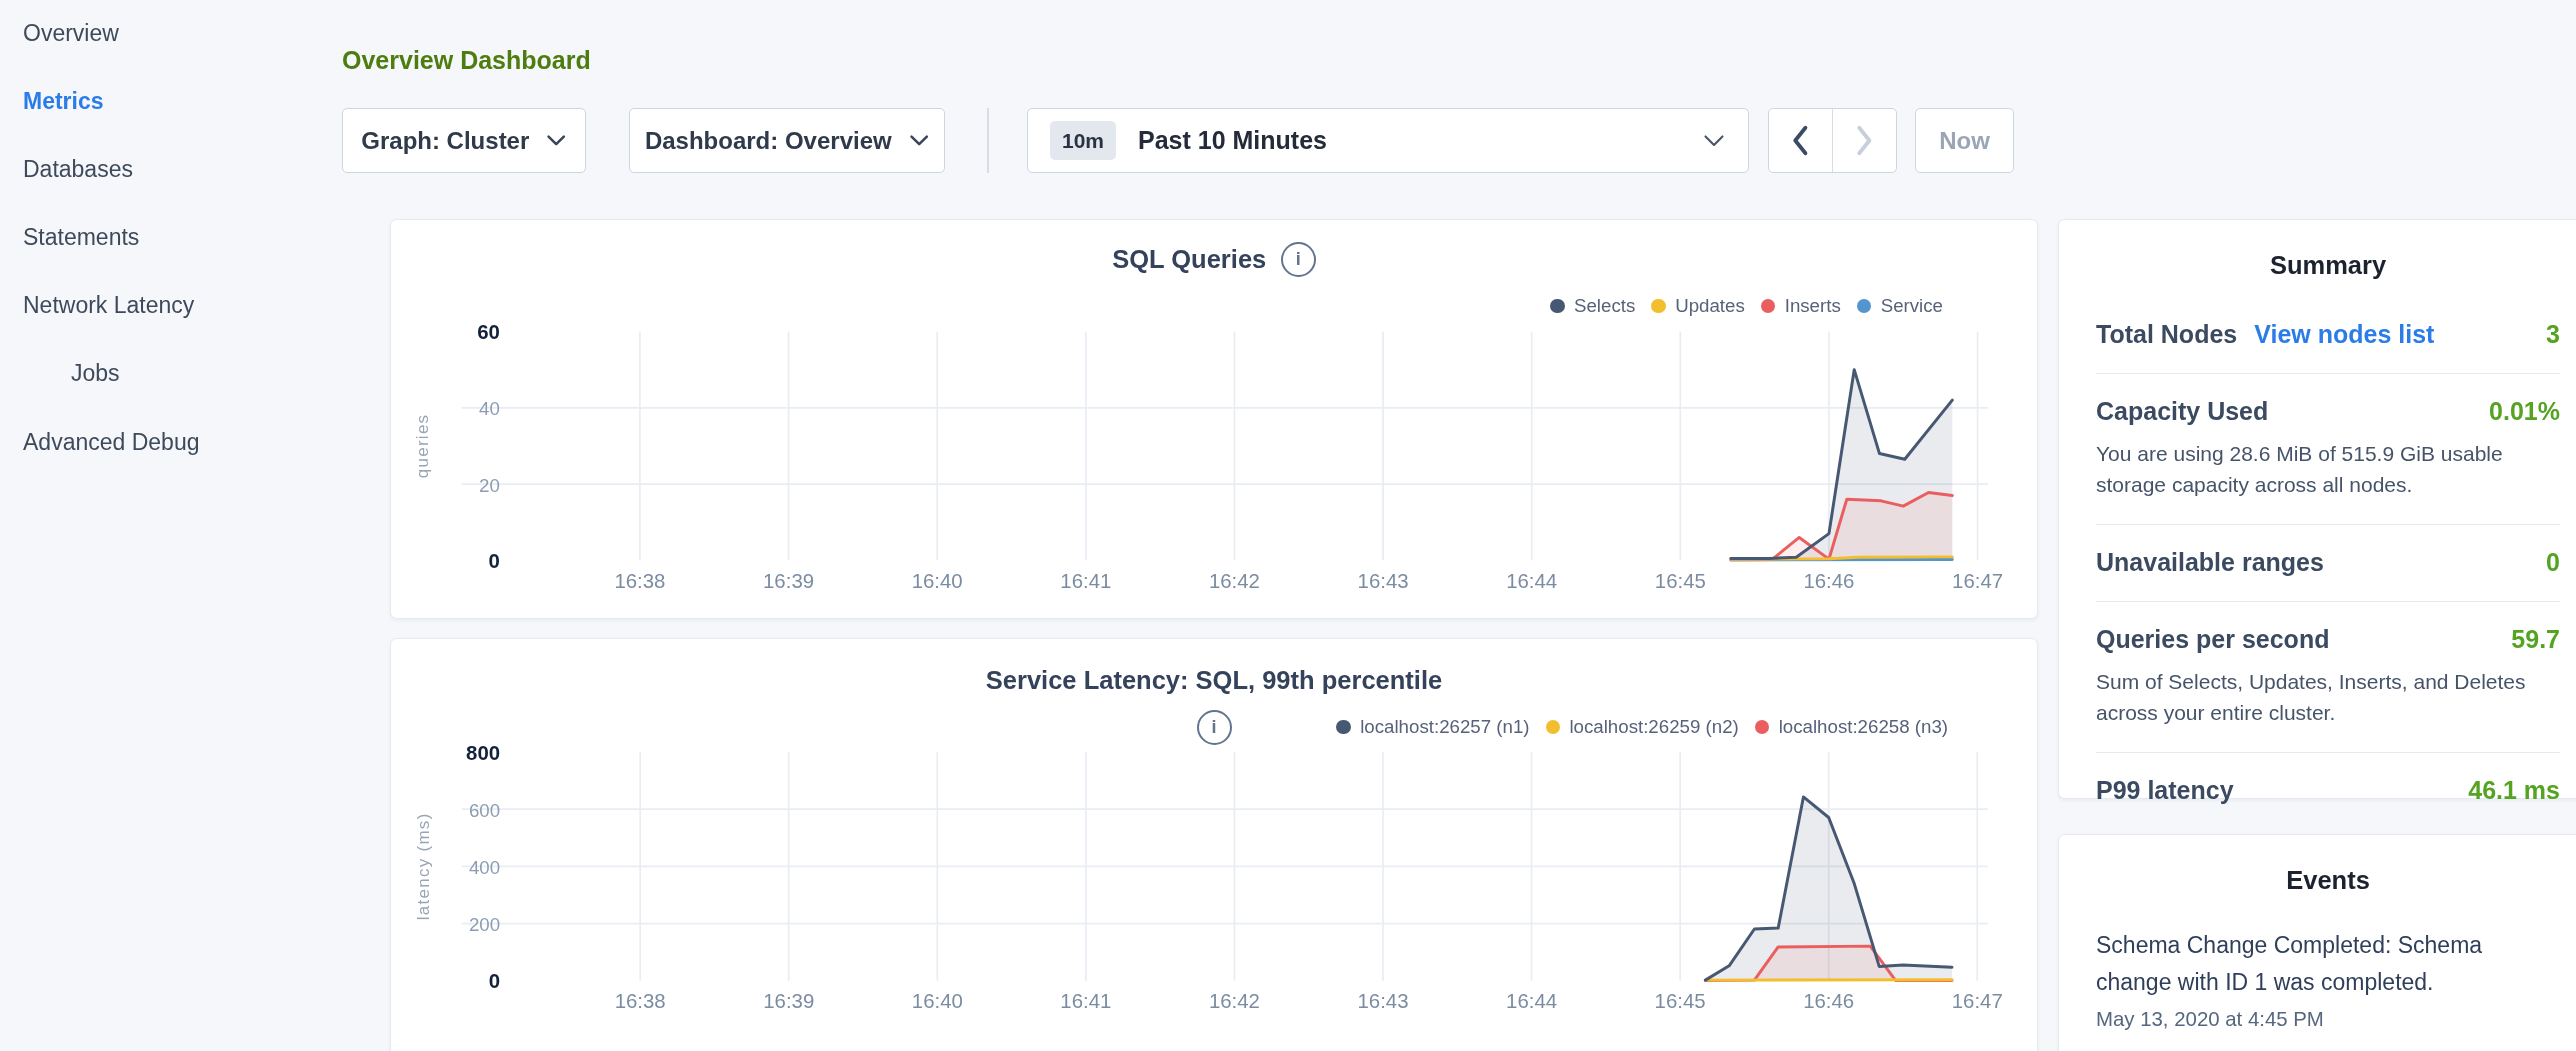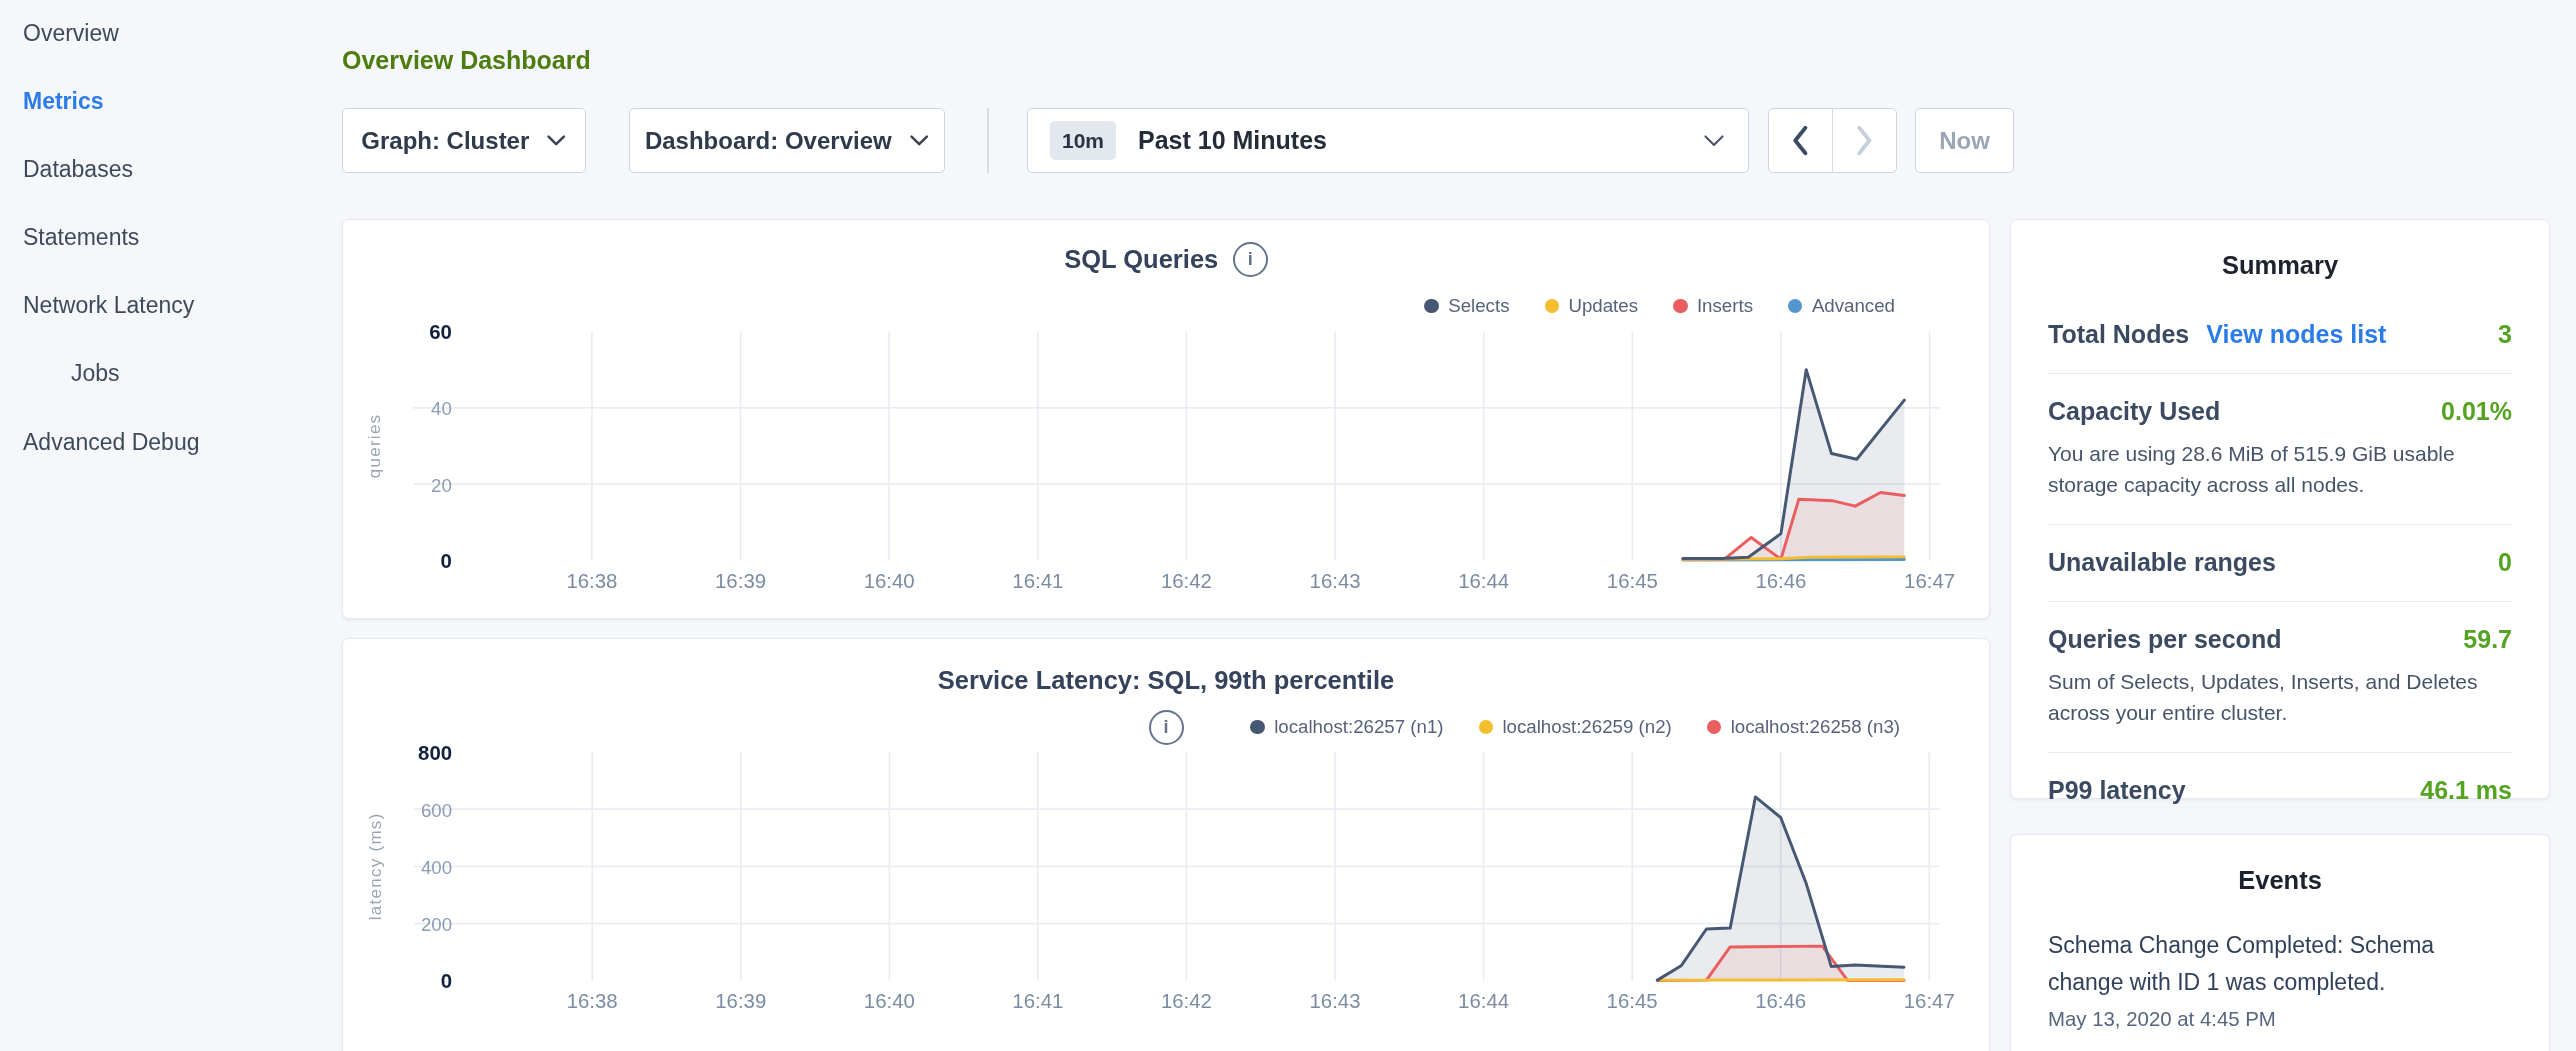--- a/index.html
+++ b/index.html
@@ -38,30 +38,30 @@
   }
   .time-label{font-size:25px;font-weight:700;color:#242c3a;flex:1;}
   .navgrp{left:1768px;width:129px;padding:0;}
   .nav-half{width:63px;height:100%;display:flex;align-items:center;justify-content:center;}
   .nav-sep{width:1.7px;height:100%;background:#d8dde5;}
   .now-btn{left:1915px;width:99px;justify-content:center;
     font-size:24px;font-weight:700;color:#9aa5b5;}
 
   
   .card{background:#fff;border:1.7px solid #e5eaf0;border-radius:6.8px;
-    box-shadow:0 1.7px 3.4px rgba(56,76,108,0.06);box-sizing:border-box;}
+    box-shadow:0 1.7px 3.4px rgba(56,76,108,0.06);box-sizing:border-box;margin-left:48px;}
   .chart-card1{left:342px;top:219px;width:1648px;height:400px;}
   .chart-card2{left:342px;top:638px;width:1648px;height:442px;}
   .chart-title-row{position:absolute;left:0;right:0;display:flex;align-items:center;justify-content:center;gap:14.5px;}
   .chart-title{font-size:25.5px;font-weight:700;color:#35425c;}
   .info-icon{
     width:31px;height:31px;border:2.6px solid #64748f;border-radius:50%;
     color:#64748f;font-size:18px;font-weight:600;display:flex;align-items:center;justify-content:center;
   }
-  .legend{position:absolute;display:flex;gap:35px;}
+  .legend{position:absolute;display:flex;gap:16px;}
   .legend-item{display:flex;align-items:center;gap:9.4px;}
   .legend-dot{width:14.5px;height:14.5px;border-radius:50%;}
   .legend-label{font-size:18.7px;color:#57627a;}
   .chart-svg{position:absolute;left:0;top:0;}
   .grid-line{stroke:#e9edf3;stroke-width:2;}
   .xlab{fill:#7b8ca2;font-size:24px;}
   .ylab{fill:#8b9cb3;font-size:22px;font-weight:500;}
   .ylab-major{fill:#13213d;font-size:24px;font-weight:700;}
   .axis-unit{fill:#99a5b5;font-size:20px;letter-spacing:1.5px;}
   .series-line{fill:none;stroke-width:3.5;stroke-linejoin:round;stroke-linecap:round;}
@@ -163,21 +163,21 @@
       <div class="legend-item">
         <span class="legend-dot" style="background: rgb(242, 190, 45);"></span>
         <span class="legend-label">Updates</span>
       </div>
       <div class="legend-item">
         <span class="legend-dot" style="background: rgb(234, 94, 96);"></span>
         <span class="legend-label">Inserts</span>
       </div>
       <div class="legend-item">
         <span class="legend-dot" style="background: rgb(82, 149, 207);"></span>
-        <span class="legend-label">Advanced</span>
+        <span class="legend-label">Service</span>
       </div>
     </div>
   <svg class="chart-svg" id="chart-svg-0" width="1648" height="400" viewBox="0 0 1938 470">
       <line x1="292.7370983446937" y1="131" x2="292.7370983446937" y2="400" class="grid-line"></line>
       <line x1="467.51801363193806" y1="131" x2="467.51801363193806" y2="400" class="grid-line"></line>
       <line x1="642.2989289191825" y1="131" x2="642.2989289191825" y2="400" class="grid-line"></line>
       <line x1="817.0798442064267" y1="131" x2="817.0798442064267" y2="400" class="grid-line"></line>
       <line x1="991.8607594936711" y1="131" x2="991.8607594936711" y2="400" class="grid-line"></line>
       <line x1="1166.6416747809153" y1="131" x2="1166.6416747809153" y2="400" class="grid-line"></line>
       <line x1="1341.42259006816" y1="131" x2="1341.42259006816" y2="400" class="grid-line"></line>

